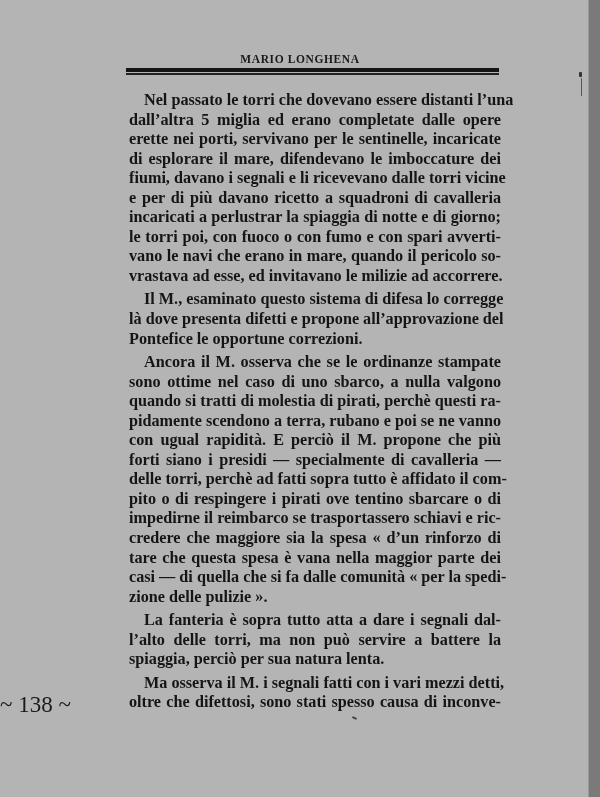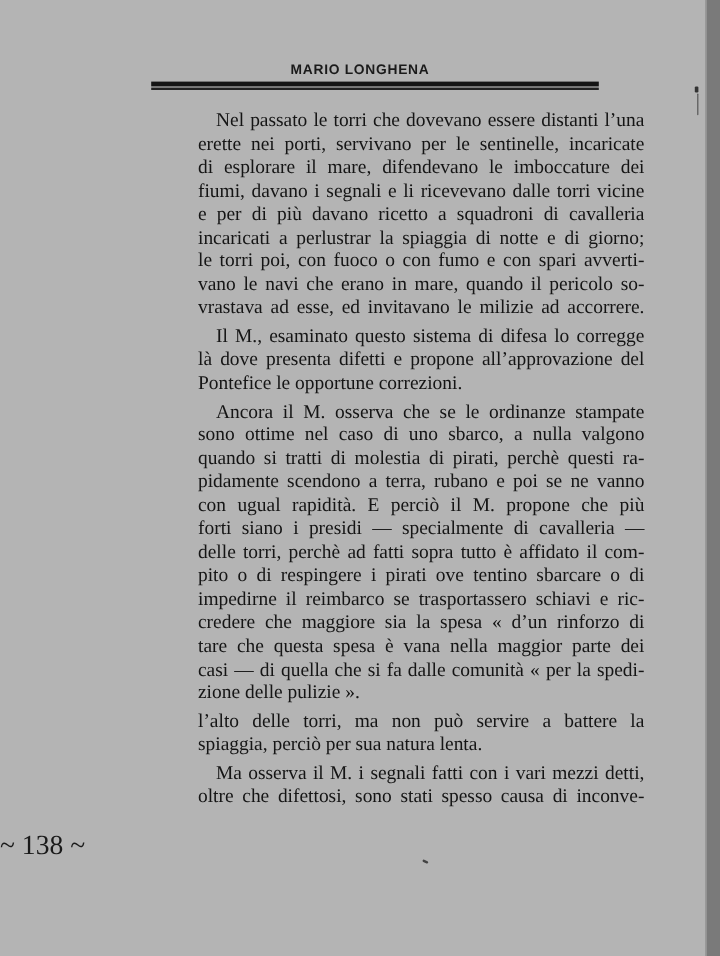--- a/index.html
+++ b/index.html
@@ -30,21 +30,21 @@
       height: 797px;
       background: #7a7a7a;
       border-left: 1px solid #9a9a9a;
     }
     .running-head {
       position: absolute;
       left: 0;
       width: 600px;
       top: 53px;
       text-align: center;
-      font-family: Liberation Sans, sans-serif;
+      font-family: Liberation Serif, serif;
       font-weight: bold;
       font-size: 11.5px;
       letter-spacing: 0.6px;
       color: #1a1a1a;
     }
     .rule-thick {
       position: absolute;
       left: 126px;
       top: 68px;
       width: 373px;
@@ -62,22 +62,21 @@
     .body-text {
       position: absolute;
       left: 129px;
       top: 91px;
       width: 372px;
       font-family: "Liberation Serif", serif;
       font-size: 16.2px;
       line-height: 19.55px;
       color: #151515;
       text-align: justify;
-      font-weight: normal;
-      margin-left: 36px;
+      font-weight: bold;
     }
     .line {
       display: block;
       white-space: nowrap;
       text-align-last: justify;
       text-align: justify;
       height: 19.55px;
     }
     .line.last {
       text-align-last: left;
@@ -112,20 +111,21 @@
 <div class="spine"></div>
 
 <div class="running-head">MARIO LONGHENA</div>
 <div class="rule-thick"></div>
 <div class="rule-thin"></div>
 
 <div class="body-text">
 
   <div>
     <span class="line indent">Nel passato le torri che dovevano essere distanti l’una</span>
+    <span class="line">dall’altra 5 miglia ed erano completate dalle opere</span>
     <span class="line">erette nei porti, servivano per le sentinelle, incaricate</span>
     <span class="line">di esplorare il mare, difendevano le imboccature dei</span>
     <span class="line">fiumi, davano i segnali e li ricevevano dalle torri vicine</span>
     <span class="line">e per di più davano ricetto a squadroni di cavalleria</span>
     <span class="line">incaricati a perlustrar la spiaggia di notte e di giorno;</span>
     <span class="line">le torri poi, con fuoco o con fumo e con spari avverti-</span>
     <span class="line">vano le navi che erano in mare, quando il pericolo so-</span>
     <span class="line">vrastava ad esse, ed invitavano le milizie ad accorrere.</span>
   </div>
   <span class="para-gap"></span>
@@ -148,20 +148,21 @@
     <span class="line">pito o di respingere i pirati ove tentino sbarcare o di</span>
     <span class="line">impedirne il reimbarco se trasportassero schiavi e ric-</span>
     <span class="line">credere che maggiore sia la spesa « d’un rinforzo di</span>
     <span class="line">tare che questa spesa è vana nella maggior parte dei</span>
     <span class="line">casi — di quella che si fa dalle comunità « per la spedi-</span>
     <span class="line last">zione delle pulizie ».</span>
   </div>
   <span class="para-gap"></span>
 
   <div>
+    <span class="line indent">La fanteria è sopra tutto atta a dare i segnali dal-</span>
     <span class="line">l’alto delle torri, ma non può servire a battere la</span>
     <span class="line last">spiaggia, perciò per sua natura lenta.</span>
   </div>
   <span class="para-gap"></span>
 
   <div>
     <span class="line indent">Ma osserva il M. i segnali fatti con i vari mezzi detti,</span>
     <span class="line">oltre che difettosi, sono stati spesso causa di inconve-</span>
   </div>
 </div>

